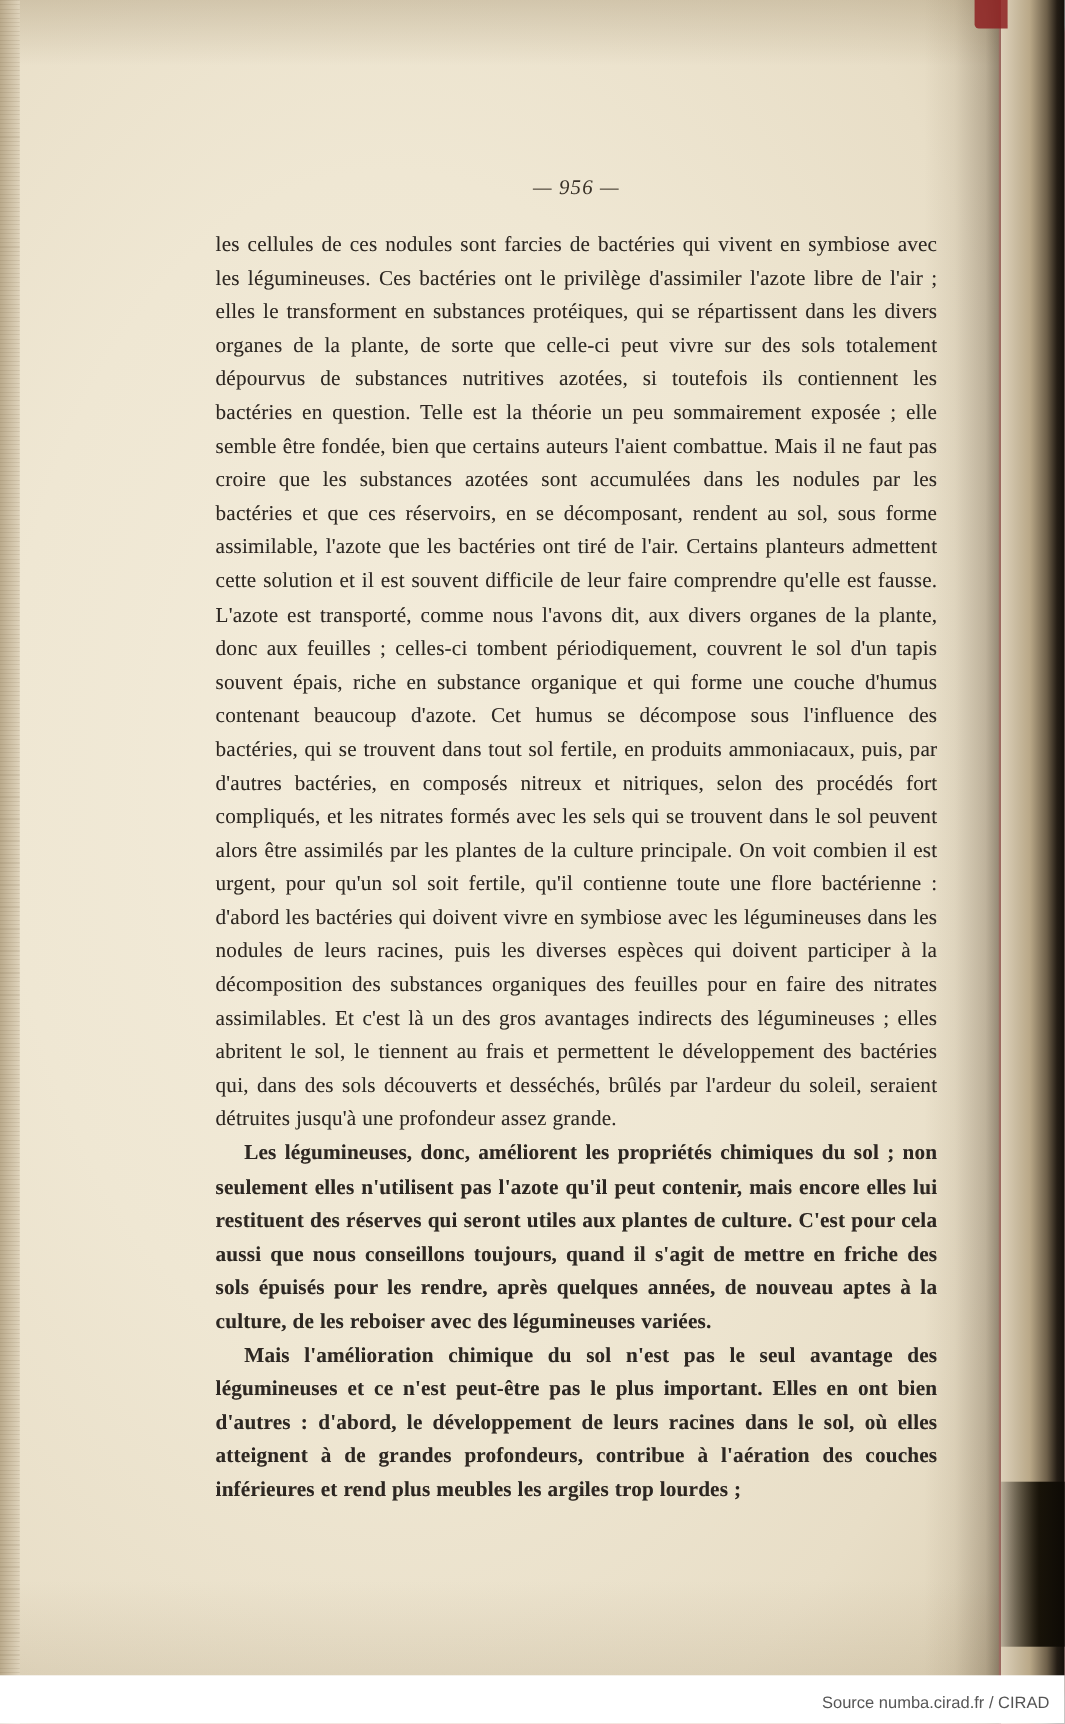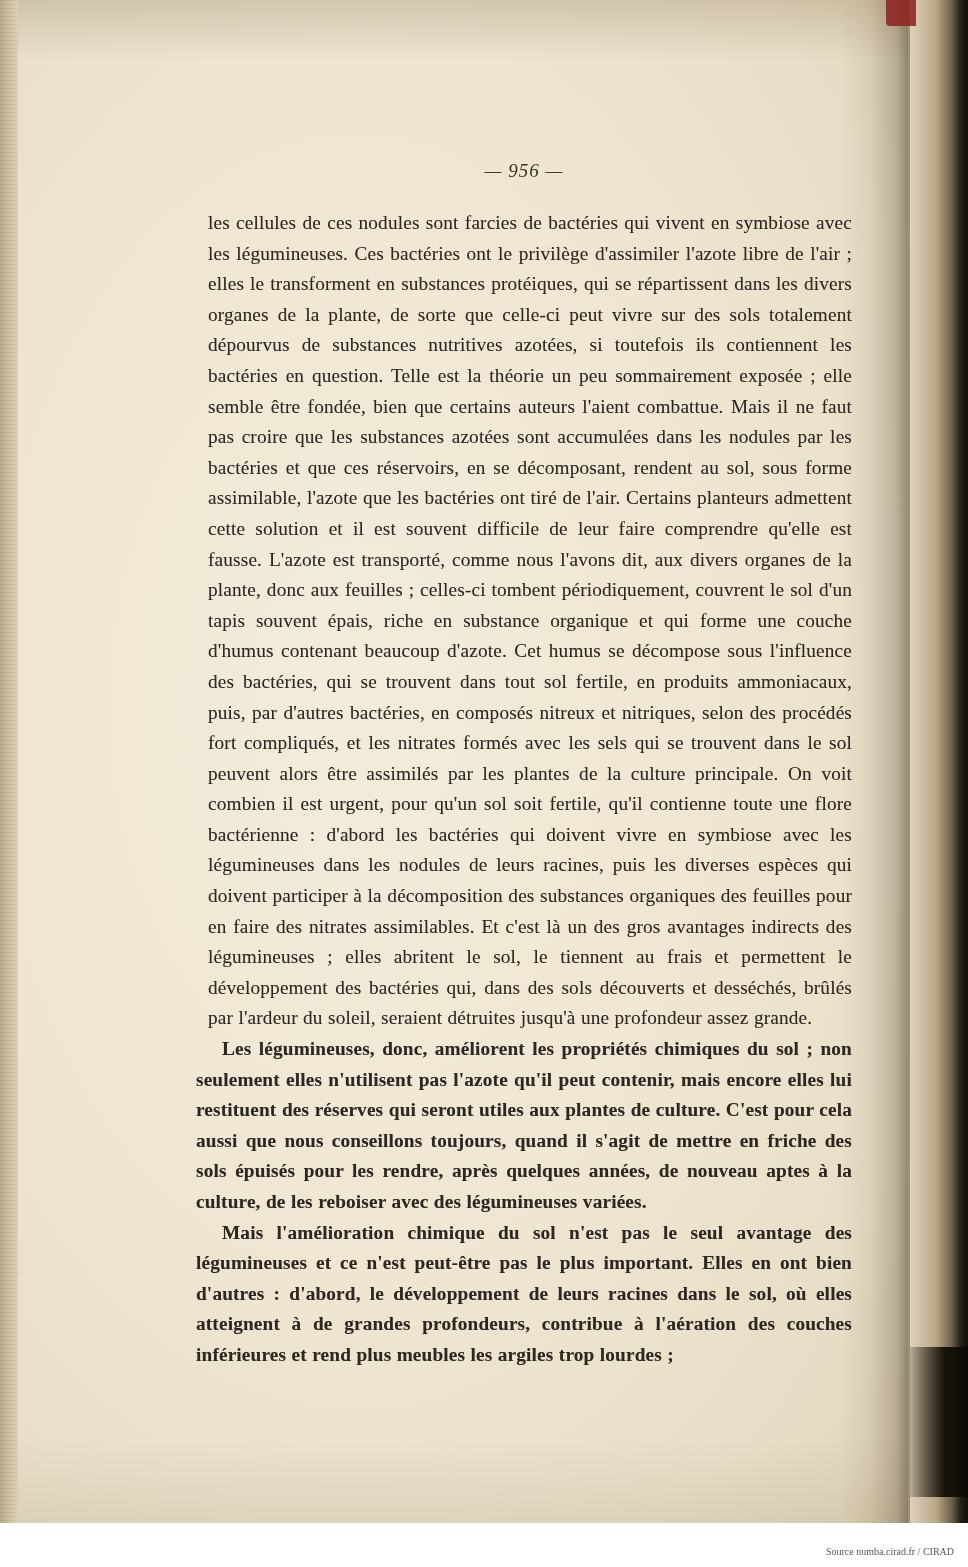--- a/index.html
+++ b/index.html
@@ -11,21 +11,21 @@
     width: 968px;
     height: 1567px;
     overflow: hidden;
     font-family: "Liberation Serif", serif;
   }
 
   #page {
     position: relative;
     width: 968px;
     height: 1567px;
-    background: #fef9c3;
+    background: #fca5a5;
     border-radius: 30px;
   }
 
   
   .book-edge-right {
     position: absolute;
     top: 0;
     right: 0;
     width: 58px;
     height: 1567px;
@@ -122,40 +122,40 @@
     text-align: justify;
     text-justify: inter-word;
     margin: 0 0 0 0;
     letter-spacing: 0.15px;
     word-spacing: 0.4px;
   }
   .para + .para {
     text-indent: 26px;
     font-weight: bold;
   }
-  .para.first { text-indent: 0; margin-left: 12px; }
+  .para.first { text-indent: 0; }
 
   
   .para { text-shadow: 0 0 0.4px rgba(45,39,34,0.28); }
 
   
   .source-bar {
     position: absolute;
     left: 0;
     bottom: 0;
     width: 968px;
     height: 44px;
     background: #ffffff;
   }
   .source-text {
     position: absolute;
     right: 14px;
     bottom: 10px;
-    font-family: Liberation Serif, serif;
-    font-size: 10px;
+    font-family: Liberation Sans, sans-serif;
+    font-size: 15px;
     color: #555555;
   }
 </style>
 </head>
 <body>
 
 <div id="page">
 
   <div class="book-edge-left"></div>
   <div class="edge-lines"></div>

